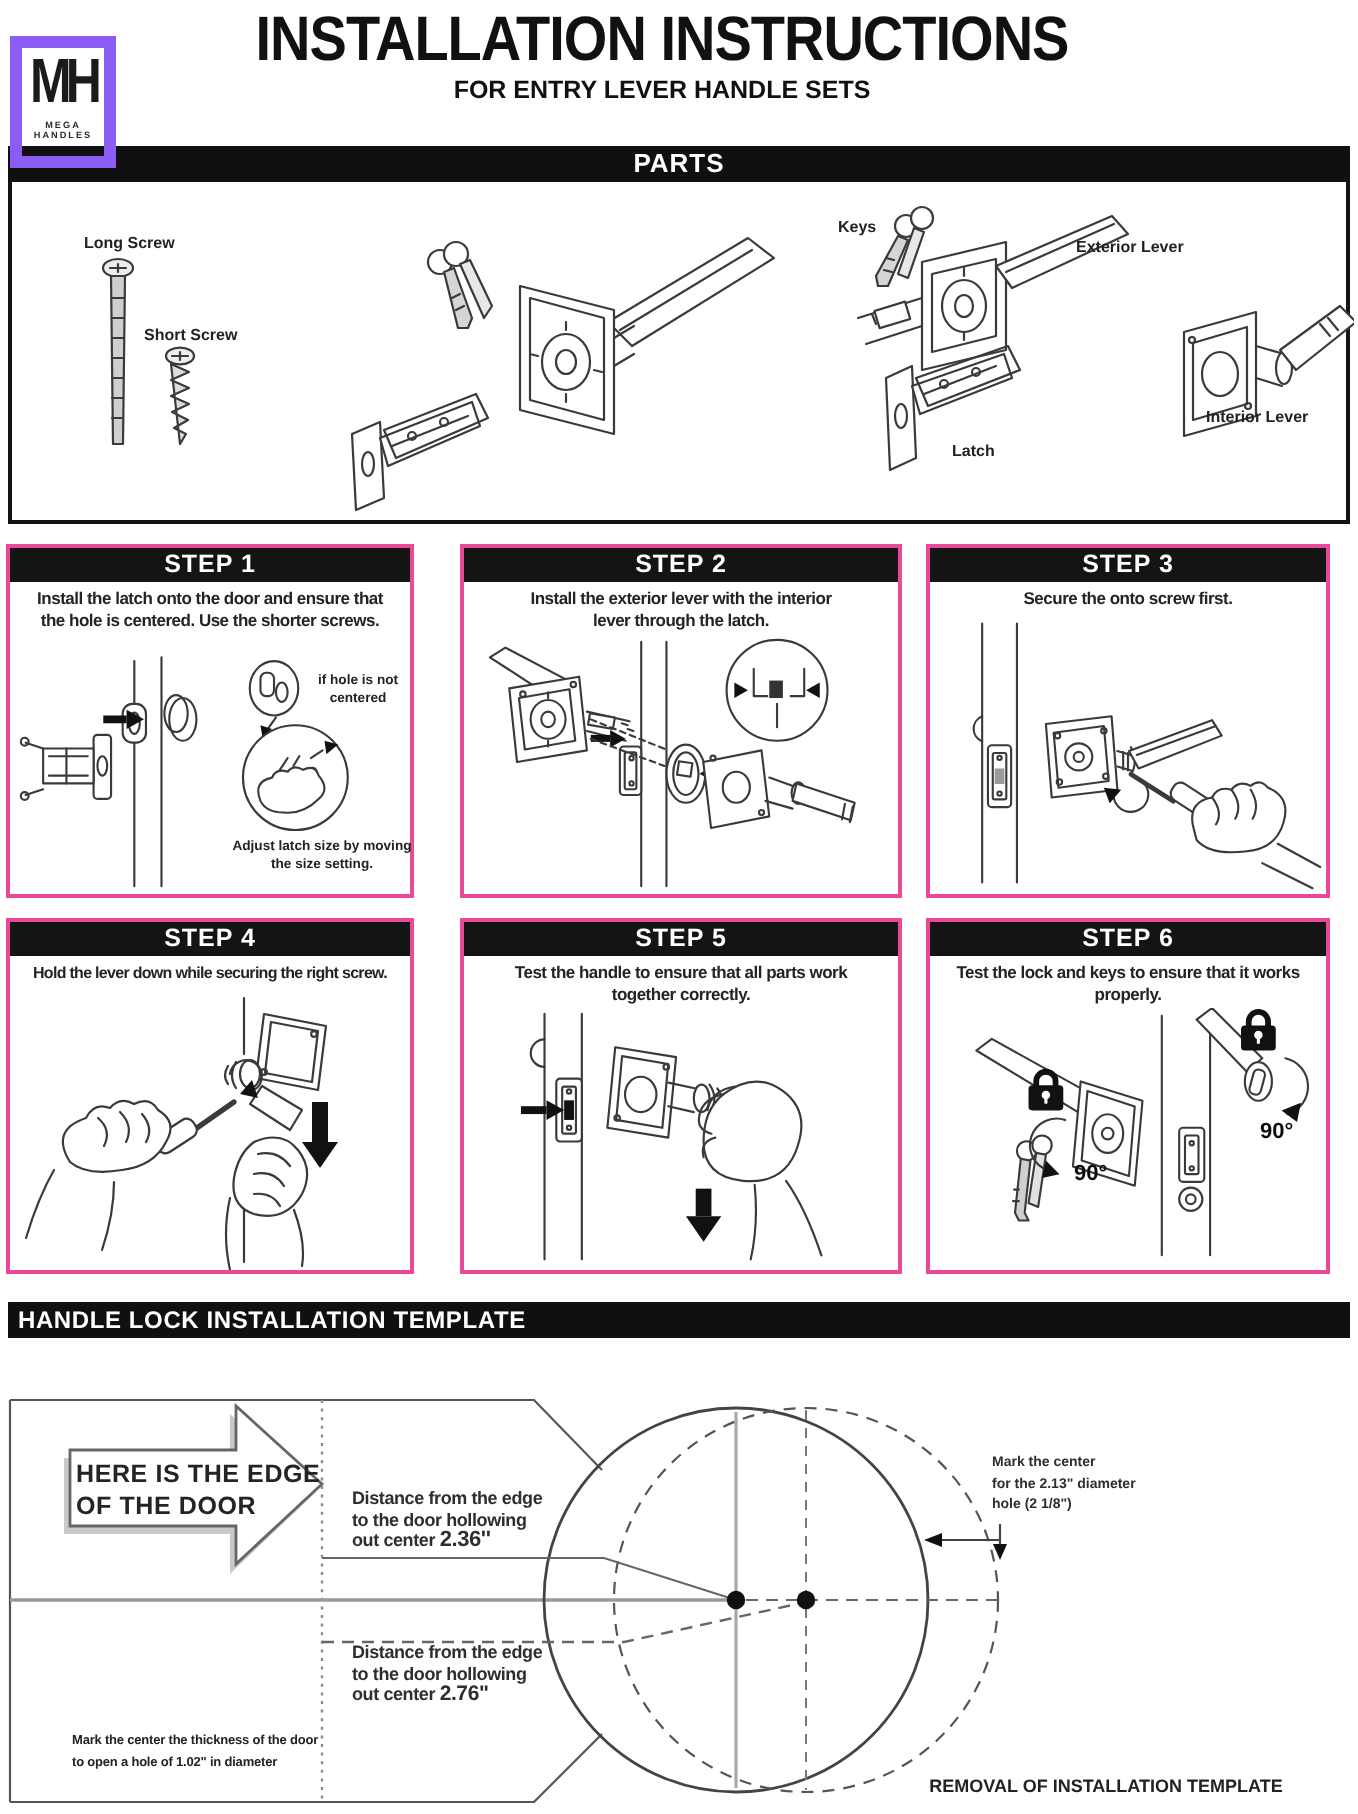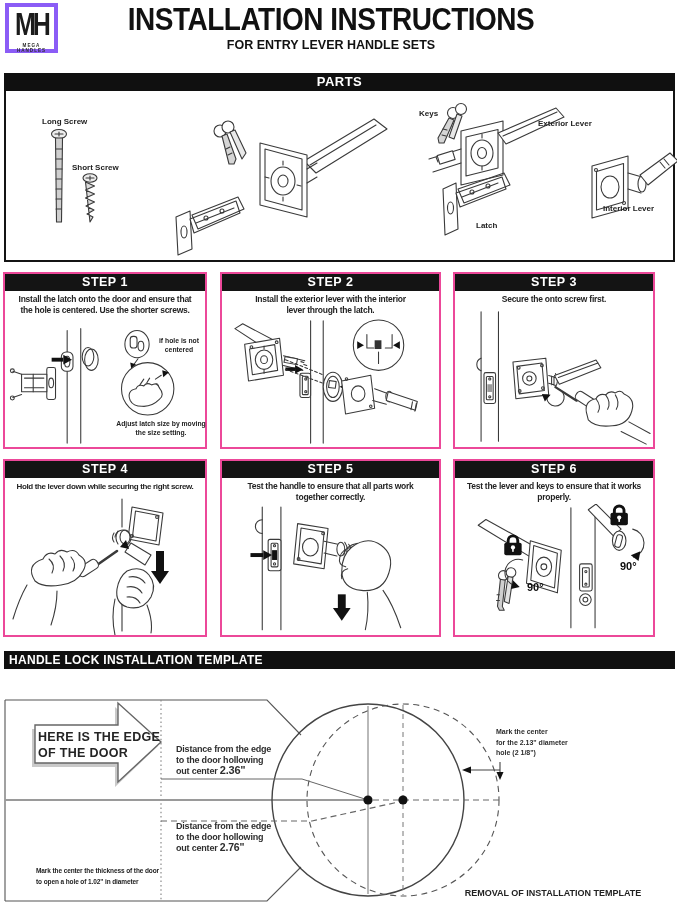--- a/index.html
+++ b/index.html
@@ -1,21 +1,21 @@
 <!DOCTYPE html>
 <html><head>
 <meta charset="utf-8">
 <style>
   html,body{margin:0;padding:0;background:#fff;}
   body{width:679px;height:907px;position:relative;font-family:"Liberation Sans",sans-serif;color:#1a1a1a;overflow:hidden;}
   .page{width:679px;height:907px;position:relative;}
 
   
   .hdr{position:relative;height:71px;}
-  .logo{position:absolute;left:5px;top:3px;width:53px;height:50px;border:4px solid #8b5cf6;box-sizing:border-box;text-align:center;}
+  .logo{position:absolute;left:5px;top:18px;width:53px;height:66px;border:6px solid #8b5cf6;box-sizing:border-box;text-align:center;}
   .mono{font-weight:900;font-size:25px;letter-spacing:-3px;transform:scaleY(1.25);margin-top:3px;color:#1b1b1b;}
   .brand{font-size:4.6px;letter-spacing:1px;color:#2c2c2c;margin-top:4px;font-weight:700;}
   .titles{position:absolute;left:0;right:17px;top:4px;text-align:center;}
   .title{font-size:28px;font-weight:900;letter-spacing:-0.5px;transform:scaleY(1.12);color:#111;}
   .subtitle{font-size:12.5px;font-weight:900;letter-spacing:0px;color:#111;margin-top:2px;}
 
   
   .banner{background:#101010;color:#fff;font-weight:900;height:18px;line-height:18px;text-align:center;font-size:13px;letter-spacing:0.5px;}
   .parts-banner{margin:2px 4px 0 4px;}
   .tpl-banner{margin:14px 4px 0 4px;text-align:left;padding-left:5px;font-size:12px;letter-spacing:0.3px;}
@@ -24,21 +24,21 @@
   .parts-box{margin:0 4px;height:171px;border:2px solid #141414;border-top:none;box-sizing:border-box;position:relative;background:#fff;}
   .parts-box svg{position:absolute;left:0;top:0;}
   .plabel{position:absolute;font-size:8px;font-weight:700;color:#222;white-space:nowrap;}
 
   
   .steps{display:flex;flex-wrap:wrap;margin:10px 0 0 3px;width:673px;}
   .step{border:2px solid #ec4899;box-sizing:border-box;background:#fff;display:flex;flex-direction:column;}
   .r1{height:177px;margin-bottom:10px;}
   .r2{height:178px;}
   .w1{width:204px;}
-  .w2{width:221px;margin-left:13px;margin-right:12px;}
+  .w2{width:221px;margin-left:23px;margin-right:12px;}
   .w3{width:202px;}
   .sbanner{background:#141414;color:#fff;font-weight:900;font-size:12.5px;height:17px;line-height:17px;text-align:center;letter-spacing:0.5px;flex:none;}
   .desc{font-size:8.5px;font-weight:700;letter-spacing:-0.25px;line-height:11px;text-align:center;padding:3px 2px 1px 2px;white-space:pre-line;color:#242424;flex:none;}
   .tight{font-size:8px;letter-spacing:-0.35px;}
   .ill{flex:1;position:relative;}
   .ill svg{position:absolute;left:0;top:0;width:100%;height:100%;}
   .cap{position:absolute;font-size:6.8px;font-weight:700;line-height:8.5px;color:#222;white-space:pre-line;text-align:center;}
   .deg{position:absolute;font-size:11px;font-weight:900;color:#0d0d0d;}
 
   
@@ -353,21 +353,21 @@
                 <rect x="118" y="92" width="8" height="14"></rect>
                 <polygon points="113,106 131,106 122,119"></polygon>
               </g>
           </g>
         </svg>
       </div>
     </div>
 
     <div class="step r2 w3">
       <div class="sbanner">STEP 6</div>
-      <div class="desc">Test the lever and keys to ensure that it works
+      <div class="desc">Test the lock and keys to ensure that it works
 properly.</div>
       <div class="ill">
         <svg viewBox="0 0 205 131" preserveAspectRatio="xMidYMin meet">
           <g stroke="#3a3a3a" stroke-width="1.1" fill="none" stroke-linecap="round" stroke-linejoin="round">
             <path d="M120,4 V128 M145,4 V128"></path>
             <polygon points="24,22 32,16 86,46 80,56" fill="#fff"></polygon>
             <polygon points="78,38 110,48 106,92 74,82" fill="#fff"></polygon>
             <polygon points="81.5,43 106,51 103,87 78.5,79"></polygon>
             <ellipse cx="92" cy="65" rx="8" ry="10"></ellipse>
               <circle cx="92" cy="65" r="3"></circle>

